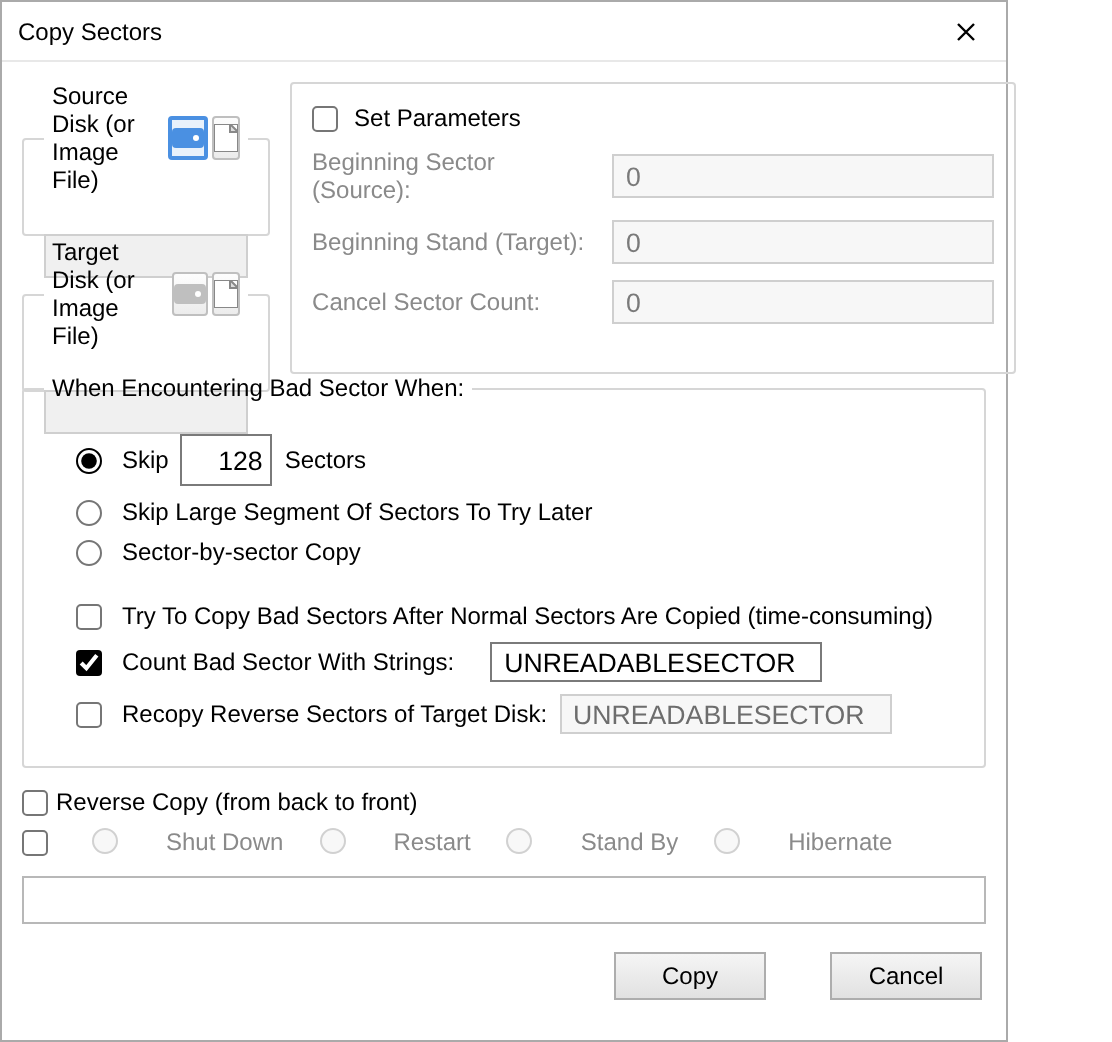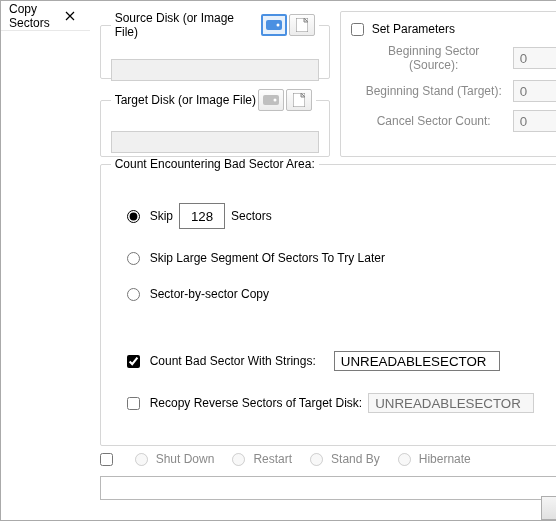--- a/index.html
+++ b/index.html
@@ -3,21 +3,21 @@
 <meta charset="utf-8">
 <style>
   * { box-sizing: border-box; }
   body {
     margin: 0; padding: 0;
     font-family: "Segoe UI", Tahoma, sans-serif;
     font-size: 12px;
     background: #fff;
     color: #000;
   }
-  .window { width: 556px; height: 521px; border: 1px solid #aaa; background: #fff; display: flex; flex-direction: row; }
+  .window { width: 504px; height: 521px; border: 1px solid #aaa; background: #fff; display: flex; flex-direction: column; }
   .titlebar { height: 30px; display: flex; align-items: center; padding: 0 0 0 8px; border-bottom: 1px solid #e8e8e8; }
   .titlebar .title { flex: 1; font-size: 12px; }
   .titlebar .close { width: 40px; height: 30px; display: flex; align-items: center; justify-content: center; }
   .body { flex: 1; padding: 10px 10px 12px 10px; background: #fff; position: relative; }
 
   fieldset.group {
     border: 1px solid #d6d6d6;
     border-radius: 2px;
     padding: 10px 10px 10px 10px;
     margin: 0;
@@ -48,48 +48,48 @@
     background: #e8f1fb;
   }
   .field-path {
     margin-top: 10px;
     width: 100%; height: 22px;
     border: 1px solid #cfcfcf;
     background: #f0f0f0;
   }
 
   .param-row { display: flex; align-items: center; margin-bottom: 8px; }
-  .param-row label { flex: 0 0 150px; text-align: center; color: #8a8a8a; padding-right: 8px; margin-left: 12px; }
+  .param-row label { flex: 0 0 150px; text-align: left; color: #8a8a8a; padding-right: 8px; }
   .param-row input[type=text] {
     flex: 1; height: 22px; border: 1px solid #cfcfcf; background: #f7f7f7; color: #7a7a7a; padding: 0 6px;
   }
 
   .setparams { display: flex; align-items: center; gap: 4px; margin-bottom: 8px; }
 
   .bad-group { margin-top: 10px; padding: 8px 10px 14px 10px; }
-  .bad-group .row { display: flex; align-items: center; margin: 22px 0; gap: 6px; padding-left: 16px; }
-  .bad-group input[type=text].small { width: 46px; height: 20px; border: 1px solid #7a7a7a; padding: 12px 4px; text-align: center; }
+  .bad-group .row { display: flex; align-items: center; margin: 6px 0; gap: 6px; padding-left: 16px; }
+  .bad-group input[type=text].small { width: 46px; height: 20px; border: 1px solid #7a7a7a; padding: 12px 4px; text-align: right; }
   .bad-group input[type=text].str { width: 166px; height: 20px; border: 1px solid #7a7a7a; padding: 0 6px; }
   .bad-group input[type=text].str.disabled { background: #f7f7f7; color: #6d6d6d; border-color: #cfcfcf; }
   input[type=checkbox], input[type=radio] { margin: 0 4px 0 0; accent-color: #000; }
   .disabled-text { color: #8a8a8a; }
 
   .line-gap { height: 6px; }
 
   .after-row { display: flex; align-items: center; gap: 18px; margin-top: 6px; padding-left: 0; }
-  .after-row .opt { display: flex; align-items: center; gap: 4px; }
+  .after-row .opt { display: flex; align-items: flex-start; gap: 20px; }
 
   .longbox {
     margin-top: 10px;
     width: 100%; height: 24px;
     border: 1px solid #b8b8b8;
     background: #fff;
   }
 
-  .footer { position: absolute; bottom: 0; right: 12px; display: flex; gap: 20px; text-decoration: underline; }
+  .footer { position: absolute; bottom: 20px; right: 12px; display: flex; gap: 32px; }
   .btn {
     width: 76px; height: 24px;
     border: 1px solid #adadad;
     background: linear-gradient(#f5f5f5,#e1e1e1);
     font-size: 12px;
     display: inline-flex; align-items: center; justify-content: center;
   }
 </style>
 </head>
 <body>
@@ -163,52 +163,60 @@
           </div>
           <div class="param-row" style="margin-bottom:0">
             <label>Cancel Sector Count:</label>
             <input type="text" disabled="" value="0" style="">
           </div>
         </fieldset>
       </div>
     </div>
 
     <fieldset class="group bad-group">
-      <legend>Count Encountering Bad Sector Area:</legend>
+      <legend>When Encountering Bad Sector When:</legend>
 
       <div class="row">
         <input type="radio" name="badmode" checked="" style="">
         <span>Skip</span>
         <input type="text" class="small" value="128" style="">
         <span>Sectors</span>
       </div>
       <div class="row">
         <input type="radio" name="badmode" style="">
         <span>Skip Large Segment Of Sectors To Try Later</span>
       </div>
       <div class="row">
         <input type="radio" name="badmode" style="">
         <span>Sector-by-sector Copy</span>
       </div>
 
       <div class="line-gap"></div>
 
       <div class="row">
+        <input type="checkbox" style="">
+        <span>Try To Copy Bad Sectors After Normal Sectors Are Copied (time-consuming)</span>
+      </div>
+      <div class="row">
         <input type="checkbox" checked="" style="">
         <span>Count Bad Sector With Strings:</span>
         <span style="width:6px"></span>
         <input type="text" class="str" value="UNREADABLESECTOR" style="">
       </div>
       <div class="row">
         <input type="checkbox" style="">
         <span>Recopy Reverse Sectors of Target Disk:</span>
         <input type="text" class="str disabled" disabled="" value="UNREADABLESECTOR" style="">
       </div>
     </fieldset>
 
+    <div class="row noindent" style="display:flex;align-items:center;margin-top:10px;padding-left:0;">
+      <input type="checkbox" style="">
+      <span>Reverse Copy (from back to front)</span>
+    </div>
 
     <div class="after-row">
       <span style="display:flex;align-items:center;gap:4px;">
         <input type="checkbox" style="">
       </span>
       <span class="opt">
           <input type="radio" name="after" disabled="" style="">
           <span class="disabled-text">Shut Down</span>
         </span>
       <span class="opt">

